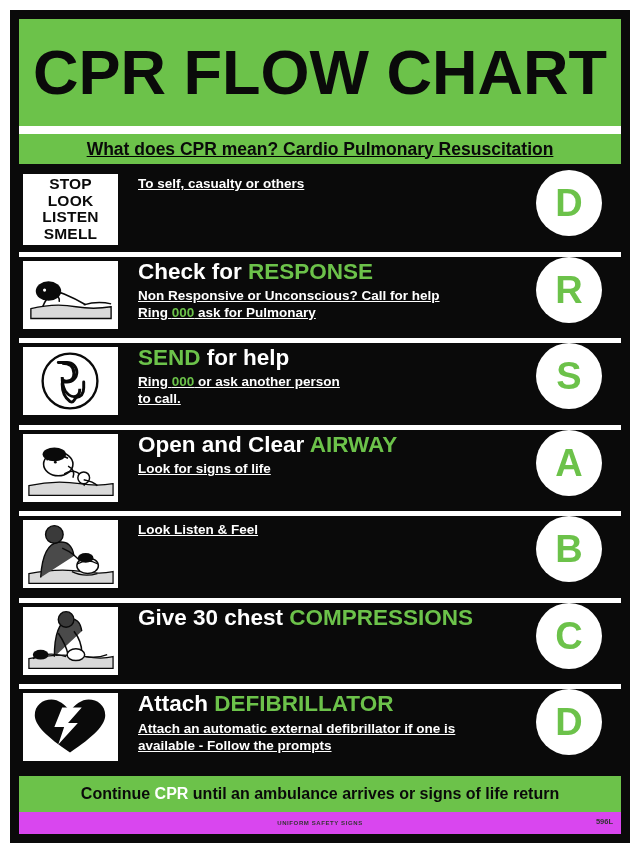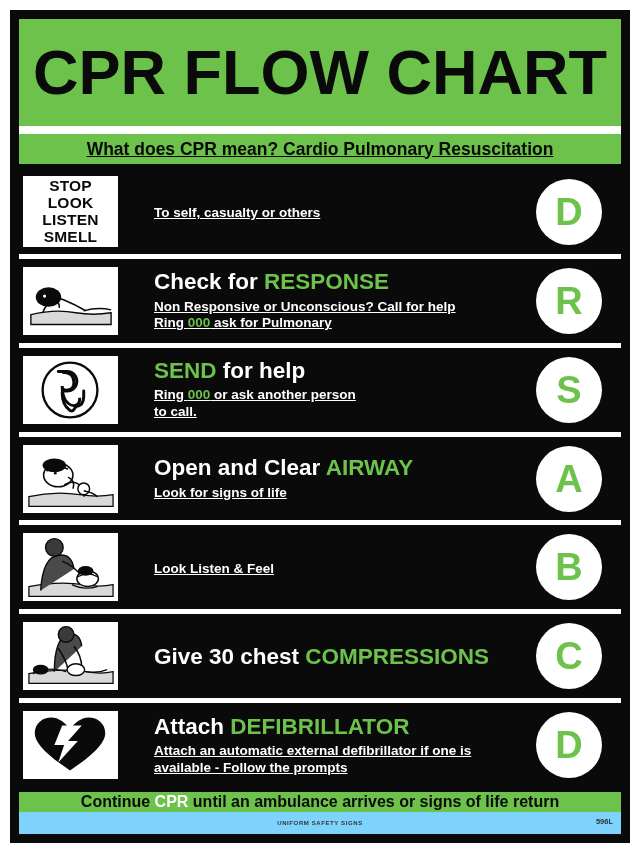--- a/index.html
+++ b/index.html
@@ -58,26 +58,25 @@
   
   .rows {
     flex: 1;
     display: flex;
     flex-direction: column;
     background: #0a0a0a;
     padding-top: 6px;
   }
   .row {
     display: flex;
-    align-items: center;
+    align-items: flex-start;
     flex: 1;
     position: relative;
     border-bottom: 5px solid #ffffff;
     min-height: 0;
-    gap: 16px;
   }
   .row:last-child { border-bottom: none; }
   .pic {
     width: 95px;
     margin: 4px 6px 4px 4px;
     background: #ffffff;
     border: 2px solid #ffffff;
     display: flex;
     align-items: center;
     justify-content: center;
@@ -133,34 +132,34 @@
     align-items: center;
     justify-content: center;
     font-size: 38px;
     font-weight: 700;
     color: #6cc24a;
     line-height: 1;
   }
   
   .footer-band {
     background: #6cc24a;
-    height: 20px;
+    height: 36px;
     display: flex;
     align-items: center;
     justify-content: center;
     margin-top: 5px;
   }
   .footer-band p {
     font-size: 16px;
     font-weight: 700;
     color: #0a0a0a;
   }
   .footer-band p .w { color: #ffffff; }
   .credits {
-    background: #7dd3fc;
+    background: #d946ef;
     height: 22px;
     display: flex;
     align-items: center;
     justify-content: center;
     position: relative;
   }
   .credits .brand {
     font-size: 6px;
     font-weight: 700;
     letter-spacing: 0.6px;

